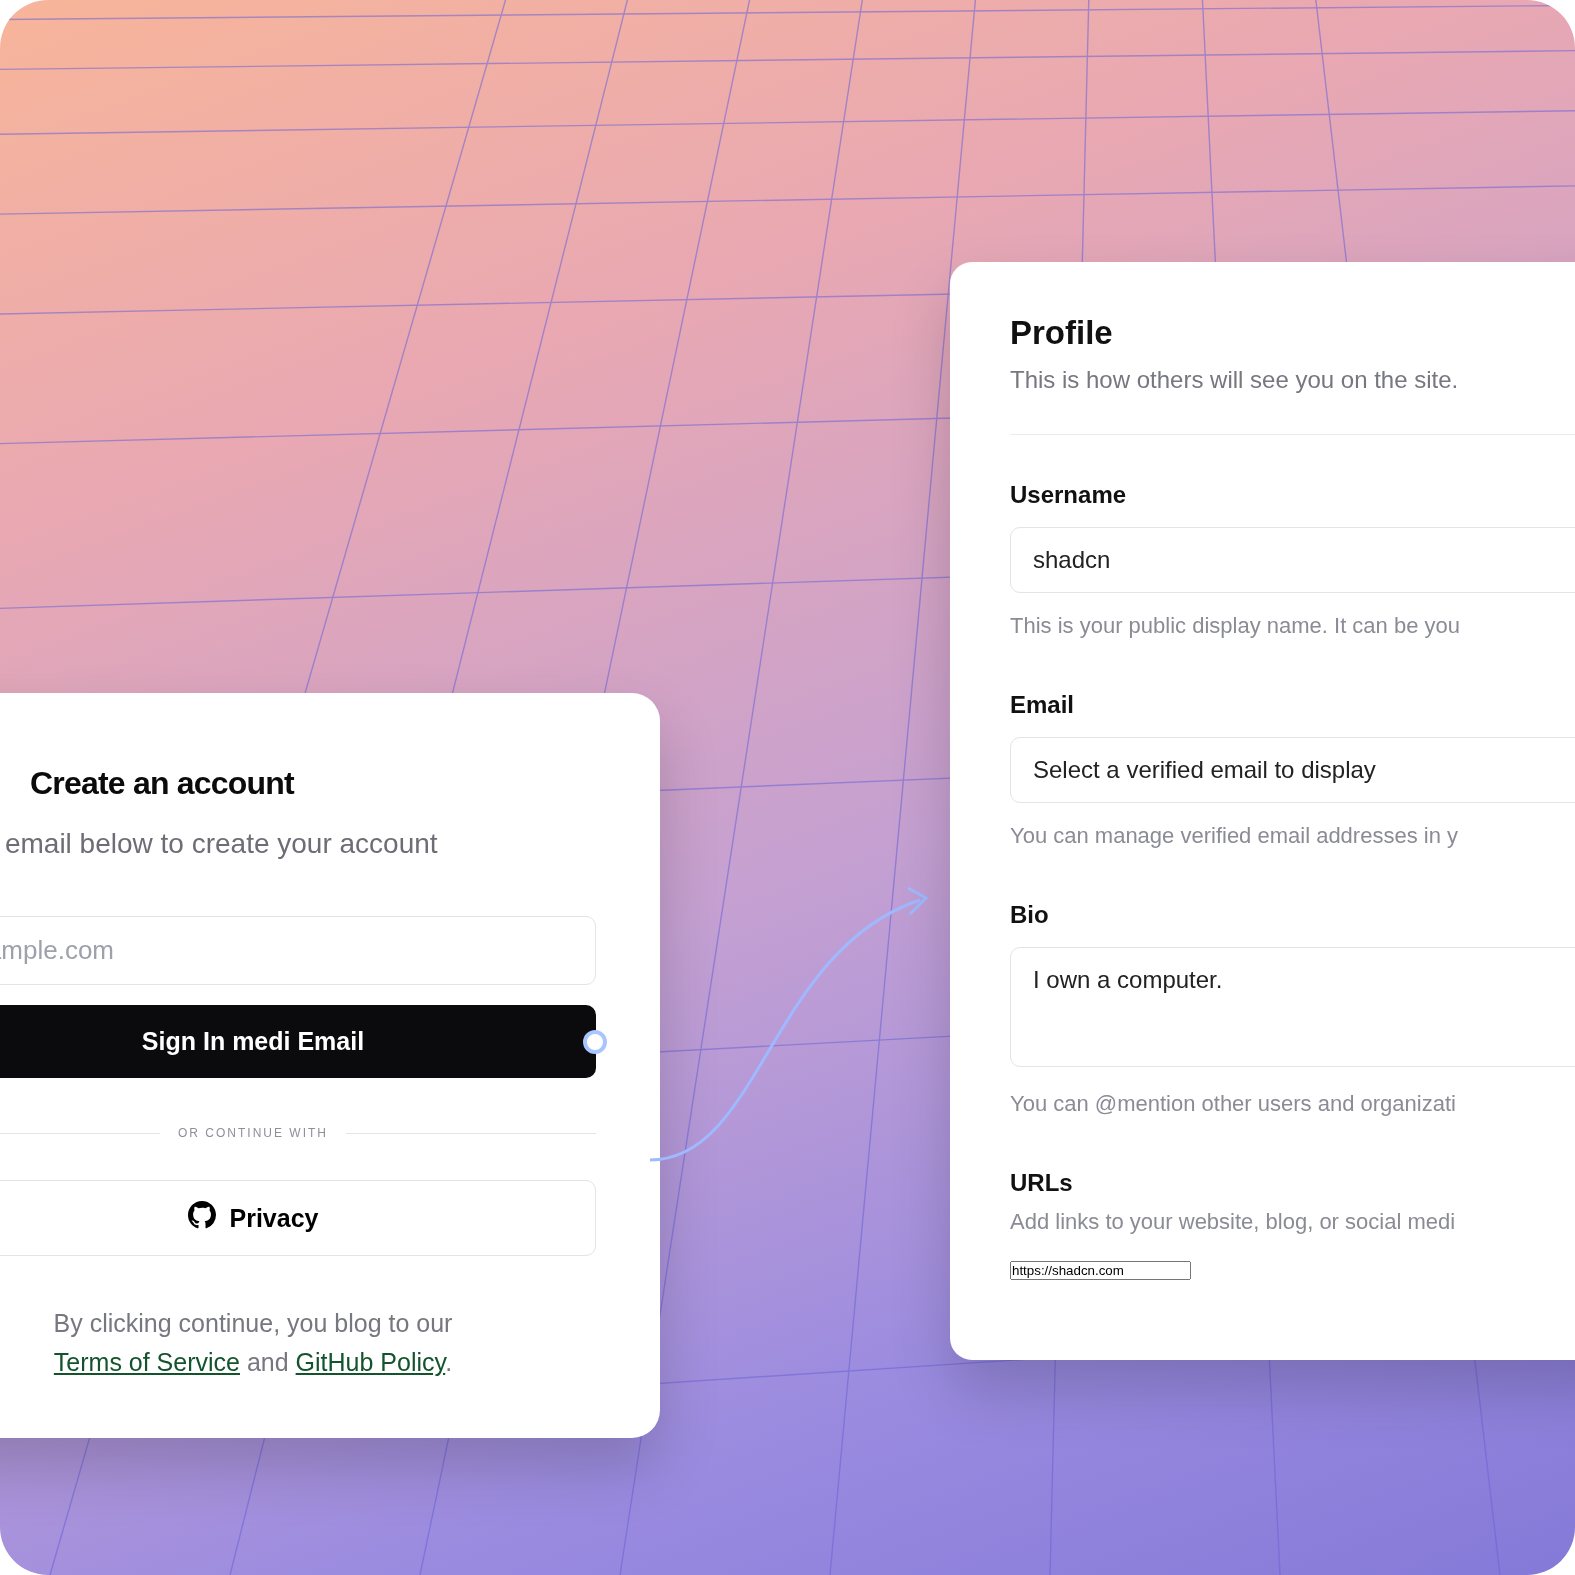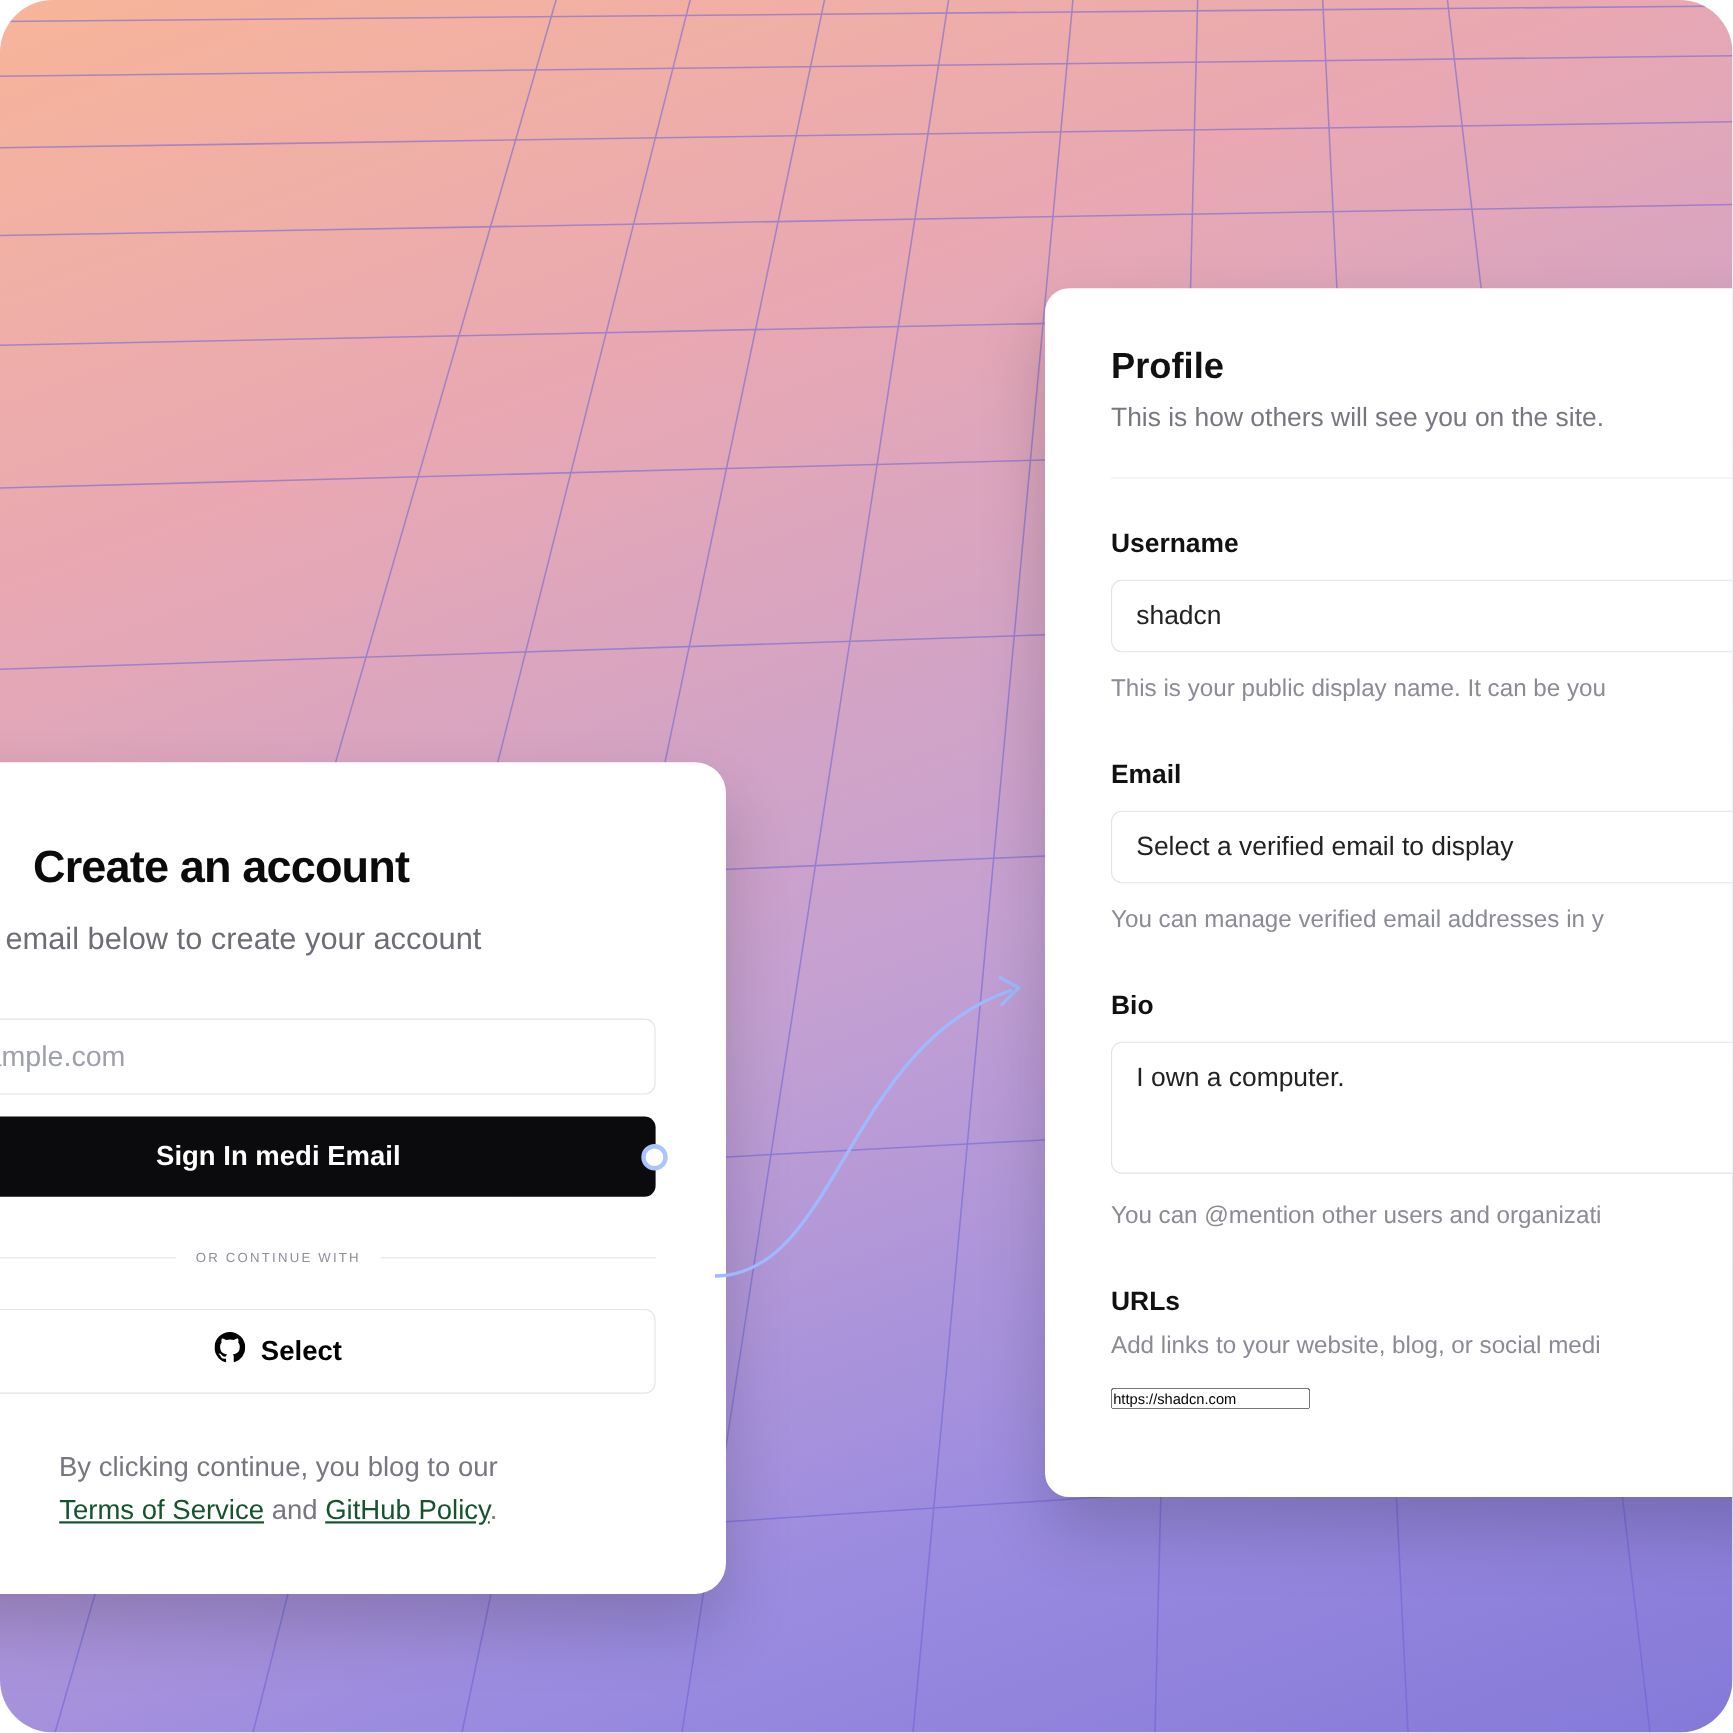--- a/index.html
+++ b/index.html
@@ -25,21 +25,21 @@
     left: -130px;
     top: 693px;
     width: 790px;
     background: #ffffff;
     border-radius: 28px;
     box-shadow: 0 30px 60px rgba(0,0,0,0.18);
     padding: 72px 64px 56px 160px; 
     color: #0b0b0b;
   }
   .card-signup h1 {
-    font-size: 41px;
+    font-size: 32px;
     font-weight: 800;
     letter-spacing: -0.8px;
     margin-bottom: 26px;
   }
   .card-signup .subtitle {
     font-size: 28px;
     color: #6d6d76;
     margin-bottom: 56px;
     margin-left: -120px;
   }
@@ -234,21 +234,21 @@
       <div class="txt">OR CONTINUE WITH</div>
       <div class="line"></div>
     </div>
 
     <button class="btn-github">
       <span>
         <svg viewBox="0 0 16 16" fill="currentColor">
             <path d="M8 0C3.58 0 0 3.58 0 8c0 3.54 2.29 6.53 5.47 7.59.4.07.55-.17.55-.38 0-.19-.01-.82-.01-1.49-2.01.37-2.53-.49-2.69-.94-.09-.23-.48-.94-.82-1.13-.28-.15-.68-.52-.01-.53.63-.01 1.08.58 1.23.82.72 1.21 1.87.87 2.33.66.07-.52.28-.87.51-1.07-1.78-.2-3.64-.89-3.64-3.95 0-.87.31-1.59.82-2.15-.08-.2-.36-1.02.08-2.12 0 0 .67-.21 2.2.82a7.47 7.47 0 0 1 2-.27c.68 0 1.36.09 2 .27 1.53-1.04 2.2-.82 2.2-.82.44 1.1.16 1.92.08 2.12.51.56.82 1.27.82 2.15 0 3.07-1.87 3.75-3.65 3.95.29.25.54.73.54 1.48 0 1.07-.01 1.93-.01 2.2 0 .21.15.46.55.38A8.01 8.01 0 0 0 16 8c0-4.42-3.58-8-8-8z"></path>
           </svg>
       </span>
-      <span>Select</span>
+      <span>Privacy</span>
     </button>
 
     <p class="legal">
       <span>By clicking continue, you blog to our</span><br>
       <a>Terms of Service</a><span> and </span><a>GitHub Policy</a><span>.</span>
     </p>
   </div>
 
   <svg class="connector" viewBox="0 0 320 320">
     <path d="M 10 290 C 120 290, 130 80, 280 30"></path>

